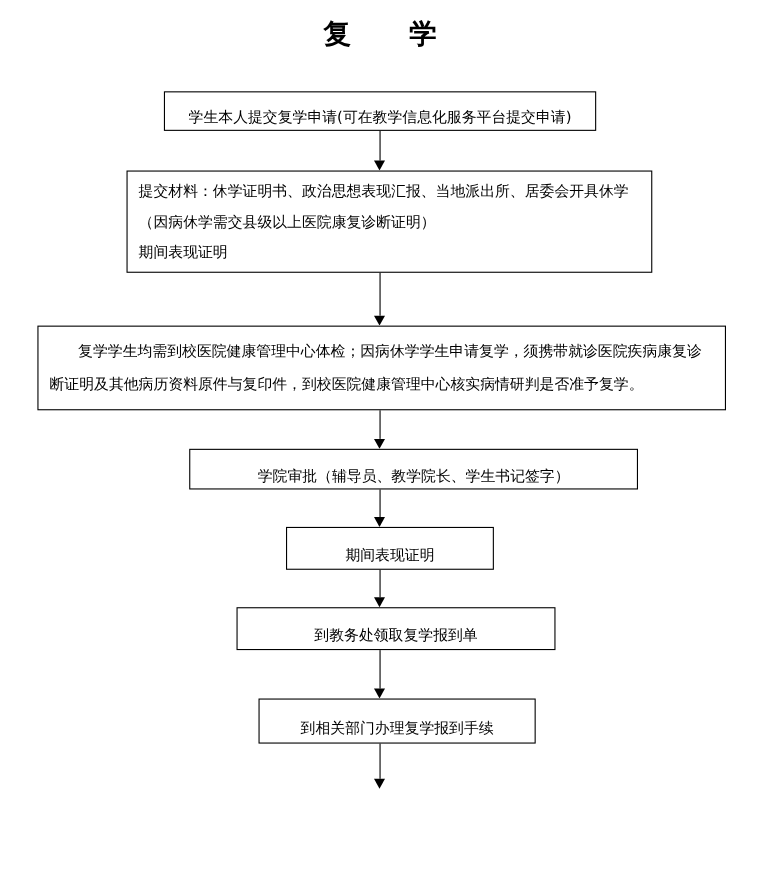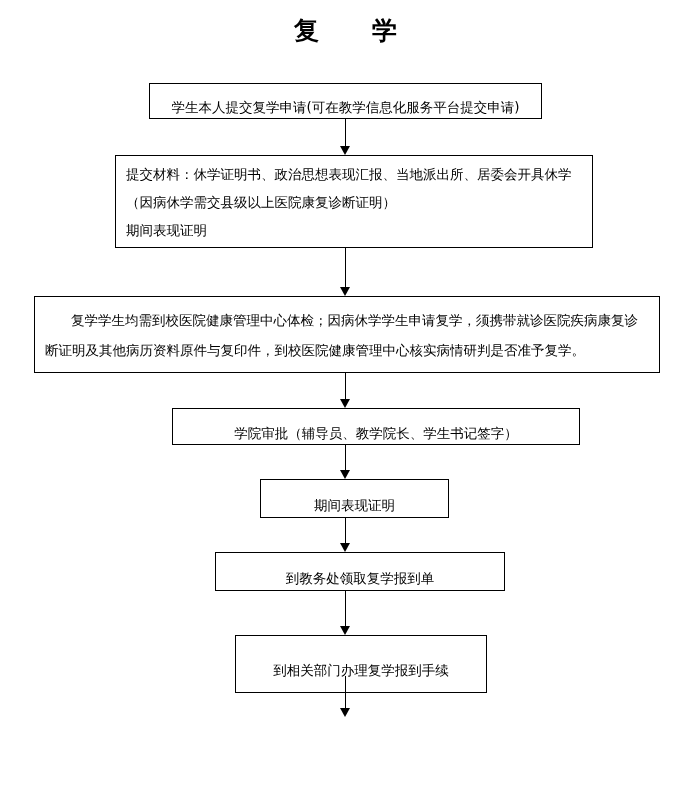--- a/index.html
+++ b/index.html
@@ -135,21 +135,21 @@
   <div class="conn" style="left:345px; top:518px; height:25px;"></div>
   <div class="arrowhead" style="left:339.5px; top:543px;"></div>
 
   <div class="node center" style="left:215px; top:552px; width:290px; height:39px;">
     <div class="line">到教务处领取复学报到单</div>
   </div>
 
   <div class="conn" style="left:345px; top:591px; height:35px;"></div>
   <div class="arrowhead" style="left:339.5px; top:626px;"></div>
 
-  <div class="node center" style="left:235px; top:635px; width:252px; height:58px;">
+  <div class="node center" style="left:235px; top:635px; width:252px; height:41px;">
     <div class="line">到相关部门办理复学报到手续</div>
   </div>
 
   <div class="conn" style="left:345px; top:676px; height:32px;"></div>
   <div class="arrowhead" style="left:339.5px; top:708px;"></div>
 
 
 </div>
 
 </body></html>

